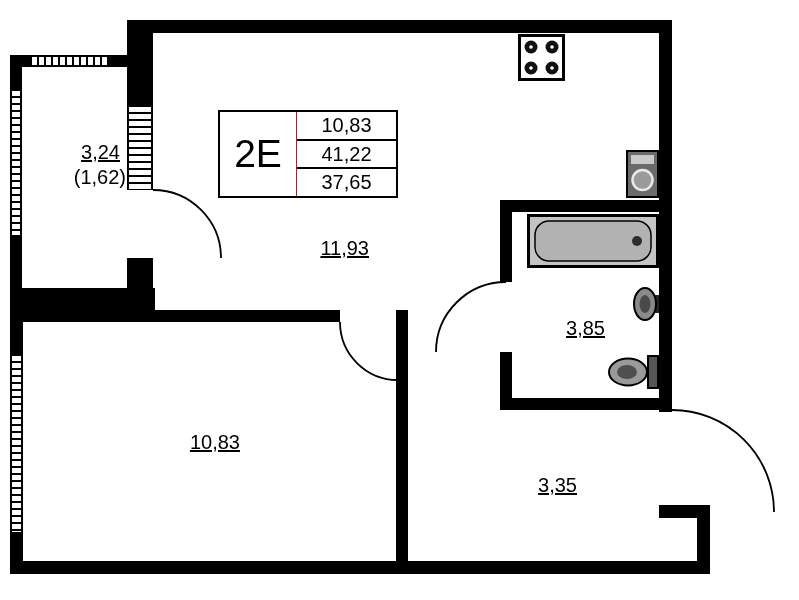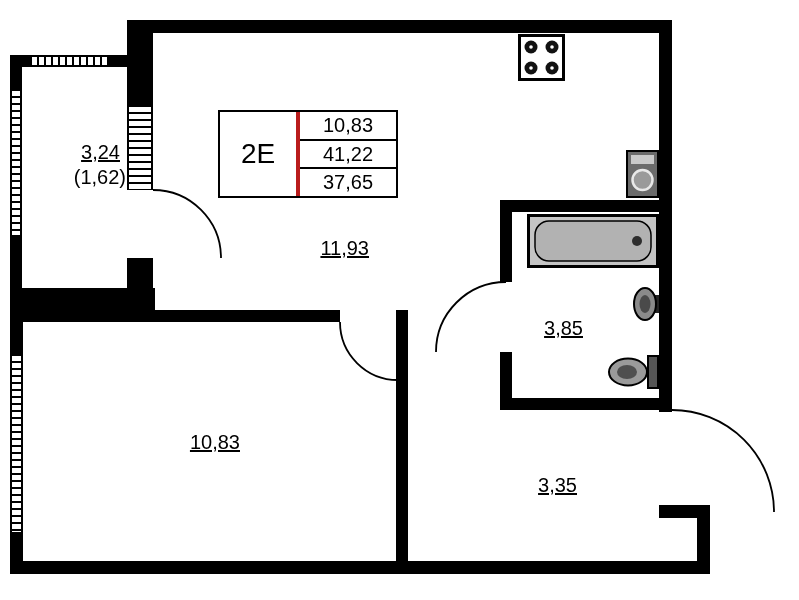--- a/index.html
+++ b/index.html
@@ -23,22 +23,22 @@
   .label {
     position:absolute; font-size:20px; line-height:1.1; color:#000;
     text-decoration:underline; text-align:right; white-space:nowrap;
   }
   .label.nound { text-decoration:none; }
   #unit-table {
     position:absolute; left:218px; top:110px; width:180px; height:88px;
     box-sizing:border-box; border:2px solid #000; background:#fff; display:flex;
   }
   .unit-left {
-    width:76px; border-right:4px solid #b91c1c; display:flex;
-    align-items:center; justify-content:center; font-size:28px;
+    width:76px; border-right:1px solid #b91c1c; display:flex;
+    align-items:center; justify-content:center; font-size:39px;
   }
   .unit-right { flex:1; display:flex; flex-direction:column; }
   .unit-row {
     flex:1; display:flex; align-items:center; justify-content:center;
     font-size:20px; border-bottom:2px solid #000;
   }
   .unit-row:last-child { border-bottom:none;text-align:right; }
   .overlay { position:absolute; left:0; top:0; }
   .fixture { position:absolute; }
 </style>
@@ -125,17 +125,17 @@
     <div class="unit-right">
       <div class="unit-row">10,83</div>
       <div class="unit-row">41,22</div>
       <div class="unit-row">37,65</div>
     </div>
   </div>
 
   <div class="label" style="left:58px;top:141px;width:62px">3,24</div>
   <div class="label nound" style="left:48px;top:166px;width:78px">(1,62)</div>
   <div class="label" style="left:303px;top:237px;width:66px">11,93</div>
-  <div class="label" style="left:531px;top:317px;width:52px">3,85</div>
+  <div class="label" style="left:553px;top:317px;width:52px">3,85</div>
   <div class="label" style="left:172px;top:431px;width:68px">10,83</div>
   <div class="label" style="left:523px;top:474px;width:54px">3,35</div>
 
 </div>
 
 </body></html>

